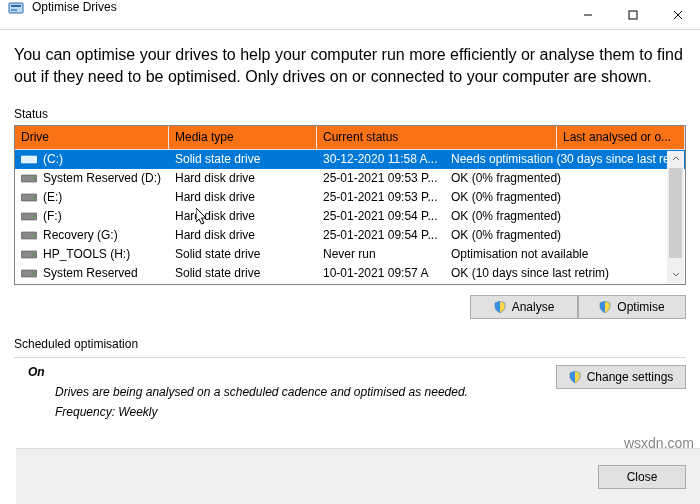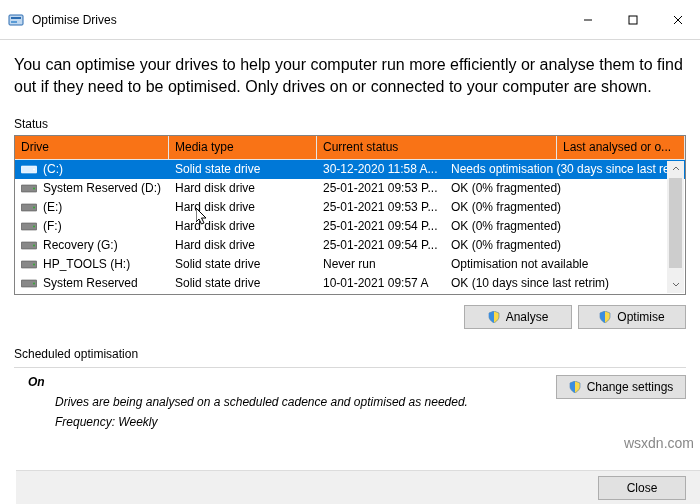--- a/index.html
+++ b/index.html
@@ -1,17 +1,17 @@
 <!DOCTYPE html>
 <html><head>
   <meta charset="utf-8">
   <style>
     * { box-sizing: border-box; font-family: "Segoe UI", Tahoma, sans-serif; }
     body { margin: 0; width: 700px; height: 504px; background: #fff; font-size: 12px; color: #000; position: relative; }
-    .titlebar { display: flex; align-items: center; height: 40px; border-bottom: 1px solid #d9d9d9; }
+    .titlebar { display: flex; height: 30px; border-bottom: 1px solid #d9d9d9; }
     .titlebar .icon { width: 16px; height: 16px; margin: 0 8px; }
     .titlebar .title { flex: 1; font-size: 12px; }
     .winbtns { display: flex; height: 100%; }
     .winbtn { width: 45px; display: flex; align-items: center; justify-content: center; font-size: 11px; }
     .winbtn svg { width: 10px; height: 10px; }
     .content { padding: 14px 14px 0 14px; }
     .desc { font-size: 16px; line-height: 1.4; margin-bottom: 18px; }
     .section-label { font-size: 12px; margin-bottom: 4px; }
     .table-wrap { border: 1px solid #828282; position: relative; height: 160px; }
     .thead, .trow { display: flex; }
@@ -22,29 +22,29 @@
     .trow.selected { background: #0078d7; color: #fff; }
     .td { padding: 0 6px; font-size: 12px; white-space: nowrap; overflow: hidden; text-overflow: ellipsis; display: flex; align-items: center; gap: 6px; }
     .col-drive { width: 154px; }
     .col-media { width: 148px; }
     .col-last { width: 128px; }
     .col-status { flex: 1; }
     .scrollbar { position: absolute; right: 1px; top: 25px; bottom: 1px; width: 17px; background: #f0f0f0; }
     .scrollarrow { height: 17px; display: flex; align-items: center; justify-content: center; background: #f0f0f0; }
     .scrollthumb { position: absolute; top: 17px; height: 90px; left: 2px; right: 2px; background: #cdcdcd; }
     .drive-icon { width: 16px; height: 12px; }
-    .btnrow { display: flex; justify-content: flex-end; gap: 6px; margin-top: 10px; }
+    .btnrow { display: flex; justify-content: flex-end; gap: 0; margin-top: 10px; }
     .btn { height: 24px; min-width: 108px; background: #e1e1e1; border: 1px solid #adadad; display: flex; align-items: center; justify-content: center; gap: 6px; font-size: 12px; padding: 0 10px; }
     .btn .shield { width: 12px; height: 12px; }
     .sched-label { font-size: 12px; margin-top: 18px; margin-bottom: 6px; }
     .sched-box { border-top: 1px solid transparent; display: flex; padding: 6px 0 0 14px; }
     .sched-left { flex: 1; font-style: italic; }
     .on { font-weight: bold; font-size: 12px; margin-bottom: 6px; }
     .sched-line { font-size: 12px; margin-bottom: 6px; margin-left: 27px; }
-    .bottom-bar { position: absolute; bottom: 0; left: 16px; right: 0; height: 34px; background: #f0f0f0; border-top: 1px solid #dcdcdc; display: flex; align-items: center; justify-content: flex-end; padding-right: 14px; }
+    .bottom-bar { position: absolute; bottom: 0; left: 16px; right: 0; height: 56px; background: #f0f0f0; border-top: 1px solid #dcdcdc; display: flex; align-items: center; justify-content: flex-end; padding-right: 14px; }
     .watermark { position: absolute; right: 6px; bottom: 53px; font-size: 14px; color: #888; }
     .cursor { position: absolute; left: 196px; top: 208px; width: 14px; height: 20px; pointer-events: none; }
     .divider { border-top: 1px solid #d9d9d9; margin-top: 6px; }
   </style>
 </head>
 <body>
 
 <div class="titlebar">
   <span class="icon">
     <svg viewBox="0 0 16 16">

